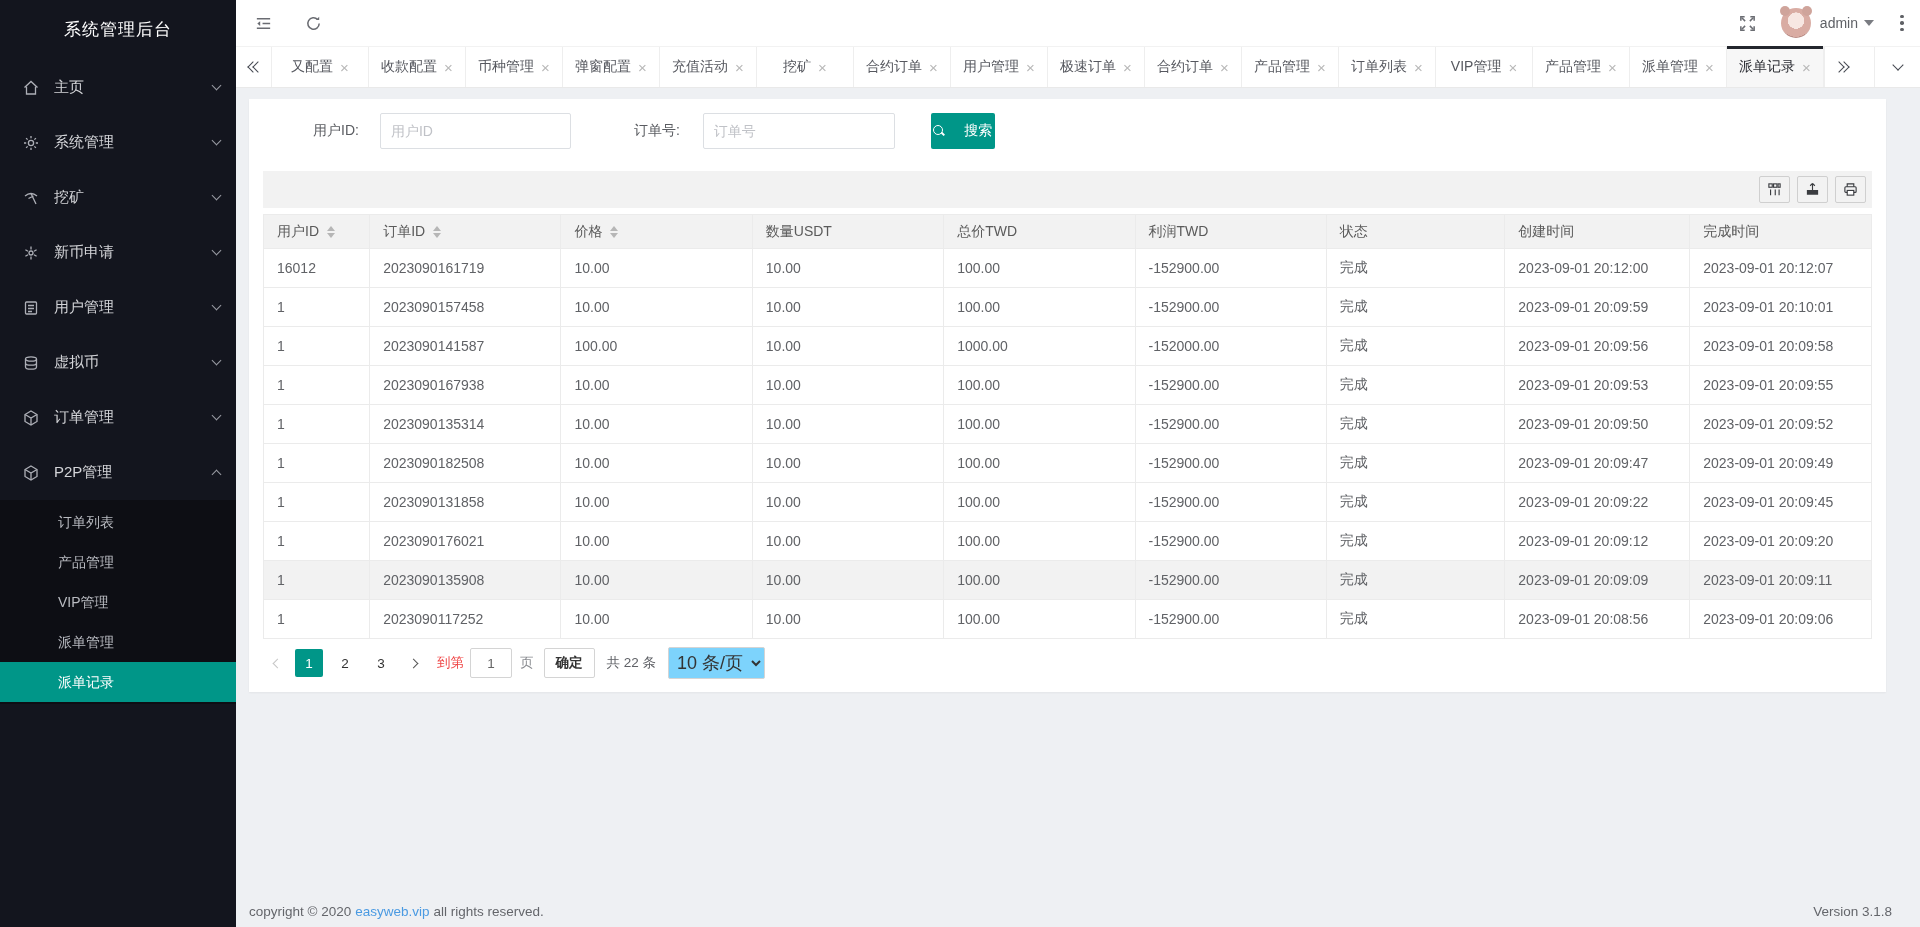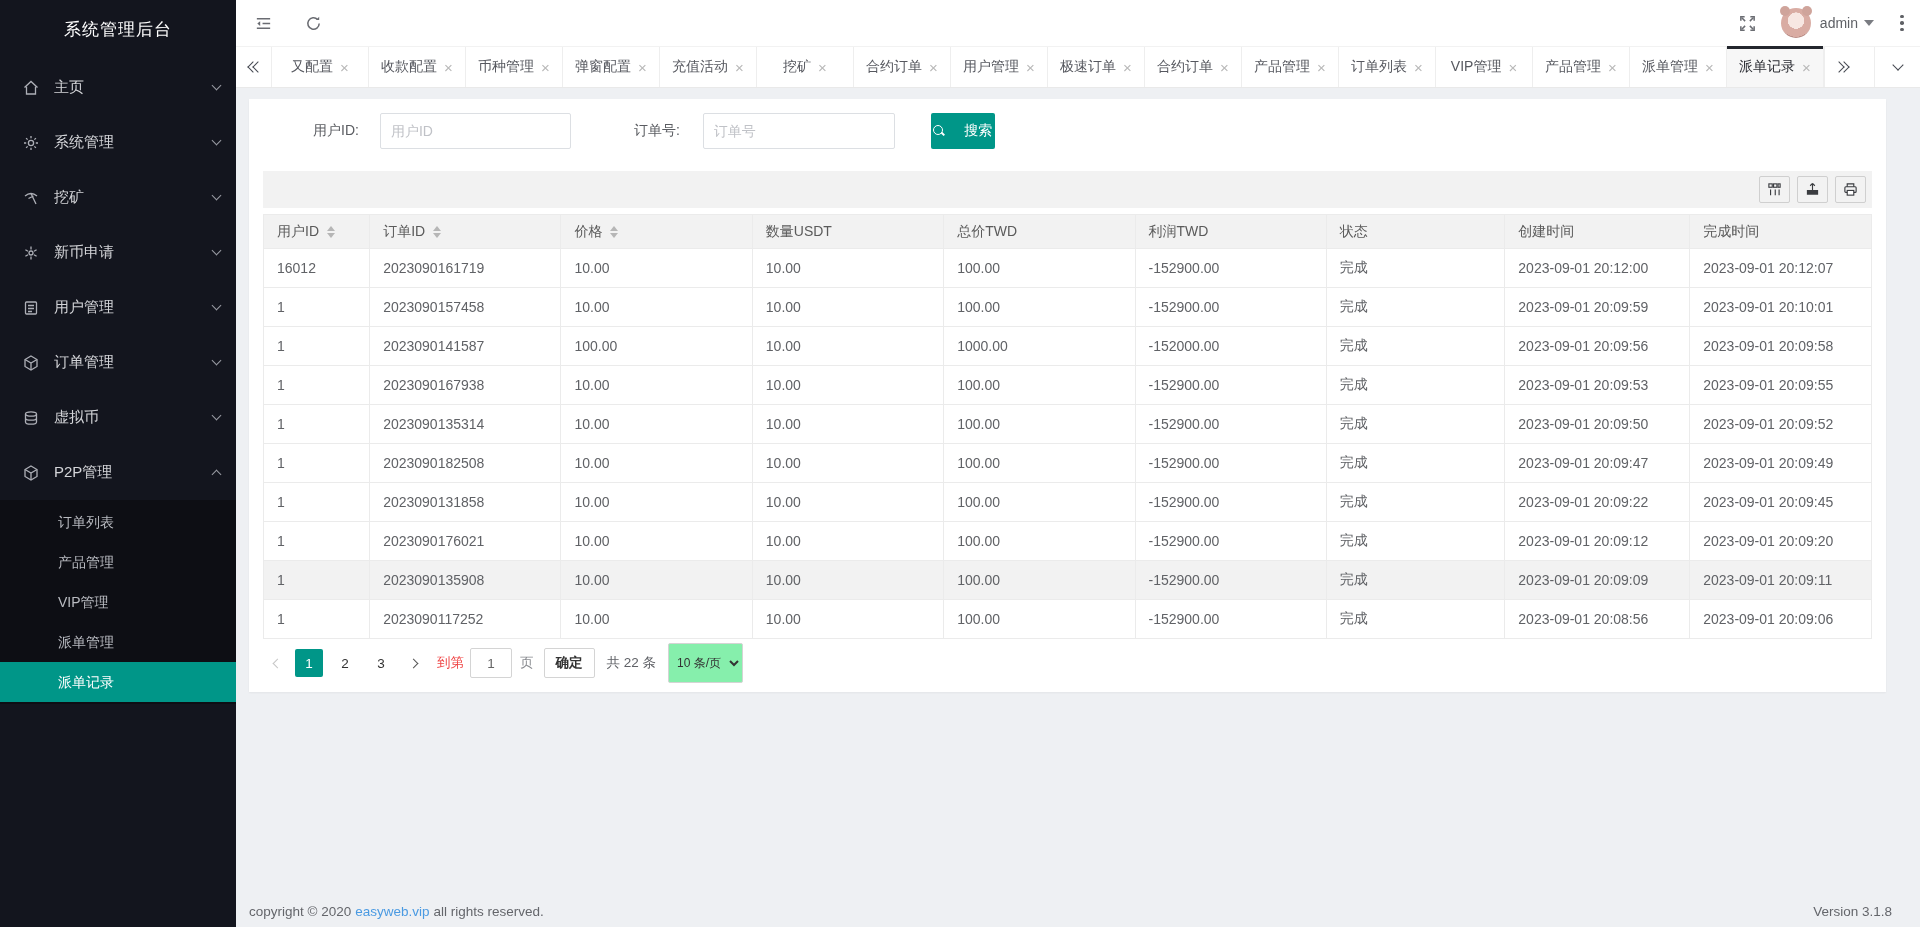--- a/index.html
+++ b/index.html
@@ -96,21 +96,21 @@
   .pg-chev .arrow { width:7px; height:7px; border-width:0 1.6px 1.6px 0; }
   .pg-chev.prev .arrow { transform:rotate(135deg); border-color:#c6c6c6; }
   .pg-chev.next .arrow { transform:rotate(-45deg); border-color:#555; }
   .pg-num { min-width:28px; height:28px; margin:0 4px; display:flex; align-items:center; justify-content:center; border-radius:2px; cursor:pointer; color:#333; }
   .pg-num.active { background:var(--accent); color:#fff; }
   .pg-goto-label { margin:0 6px 0 10px; color:#ef4444; }
   .pg-input { width:42px; height:30px; border:1px solid #d4d4d4; border-radius:2px; text-align:center; color:#666; font-size:13.5px; outline:none; font-family:inherit; }
   .pg-page-label { margin:0 10px 0 8px; color:#8a8c91; }
   .pg-confirm { height:30px; padding:0 11px; border:1px solid #d4d4d4; border-radius:2px; background:#fff; color:#333; font-weight:bold; font-size:13.5px; cursor:pointer; font-family:inherit; }
   .pg-total { margin:0 12px; color:#5f6166; }
-  .pg-size { height:40px; border:1px solid #d4d4d4; border-radius:2px; background:#86efac; color:#333; font-size:12px; padding:0 4px; outline:none; font-family:inherit; }
+  .pg-size { height:32px; border:1px solid #d4d4d4; border-radius:2px; background:#7dd3fc; color:#333; font-size:18px; padding:0 4px; outline:none; font-family:inherit; }
 
   
   #footer { position:absolute; left:13px; right:28px; bottom:8px; display:flex; align-items:center; font-size:13.5px; color:#64666b; }
   #footer a { color:#4a9ae2; text-decoration:none; margin:0 4px; cursor:pointer; }
   #footer .spacer { flex:1; }
 </style>
 </head>
 <body>
 
 <div id="sidebar">
@@ -149,32 +149,32 @@
       <div class="sb-item">
         <span class="mi"><svg viewBox="0 0 18 18">
             <rect x="3.5" y="3" width="11" height="12" rx="1"></rect>
             <path d="M6 6.5h6M6 9.5h6M6 12.5h4"></path>
           </svg></span>
         <span class="lbl">用户管理</span>
         <span class="arrow down"></span>
       </div>
       <div class="sb-item">
         <span class="mi"><svg viewBox="0 0 18 18">
+            <ellipse cx="9" cy="5" rx="5.5" ry="2.2"></ellipse>
+            <path d="M3.5 5v8c0 1.2 2.5 2.2 5.5 2.2s5.5-1 5.5-2.2V5M3.5 9c0 1.2 2.5 2.2 5.5 2.2s5.5-1 5.5-2.2"></path>
+          </svg></span>
+        <span class="lbl">虚拟币</span>
+        <span class="arrow down"></span>
+      </div>
+      <div class="sb-item">
+        <span class="mi"><svg viewBox="0 0 18 18">
             <path d="M9 2 15 5.5v7L9 16 3 12.5v-7z"></path>
             <path d="M3 5.5 9 9l6-3.5M9 9v7"></path>
           </svg></span>
         <span class="lbl">订单管理</span>
-        <span class="arrow down"></span>
-      </div>
-      <div class="sb-item">
-        <span class="mi"><svg viewBox="0 0 18 18">
-            <ellipse cx="9" cy="5" rx="5.5" ry="2.2"></ellipse>
-            <path d="M3.5 5v8c0 1.2 2.5 2.2 5.5 2.2s5.5-1 5.5-2.2V5M3.5 9c0 1.2 2.5 2.2 5.5 2.2s5.5-1 5.5-2.2"></path>
-          </svg></span>
-        <span class="lbl">虚拟币</span>
         <span class="arrow down"></span>
       </div>
       <div class="sb-item">
         <span class="mi"><svg viewBox="0 0 18 18">
             <path d="M9 2 15 5.5v7L9 16 3 12.5v-7z"></path>
             <path d="M3 5.5 9 9l6-3.5M9 9v7"></path>
           </svg></span>
         <span class="lbl">P2P管理</span>
         <span class="arrow up"></span>
       </div>

